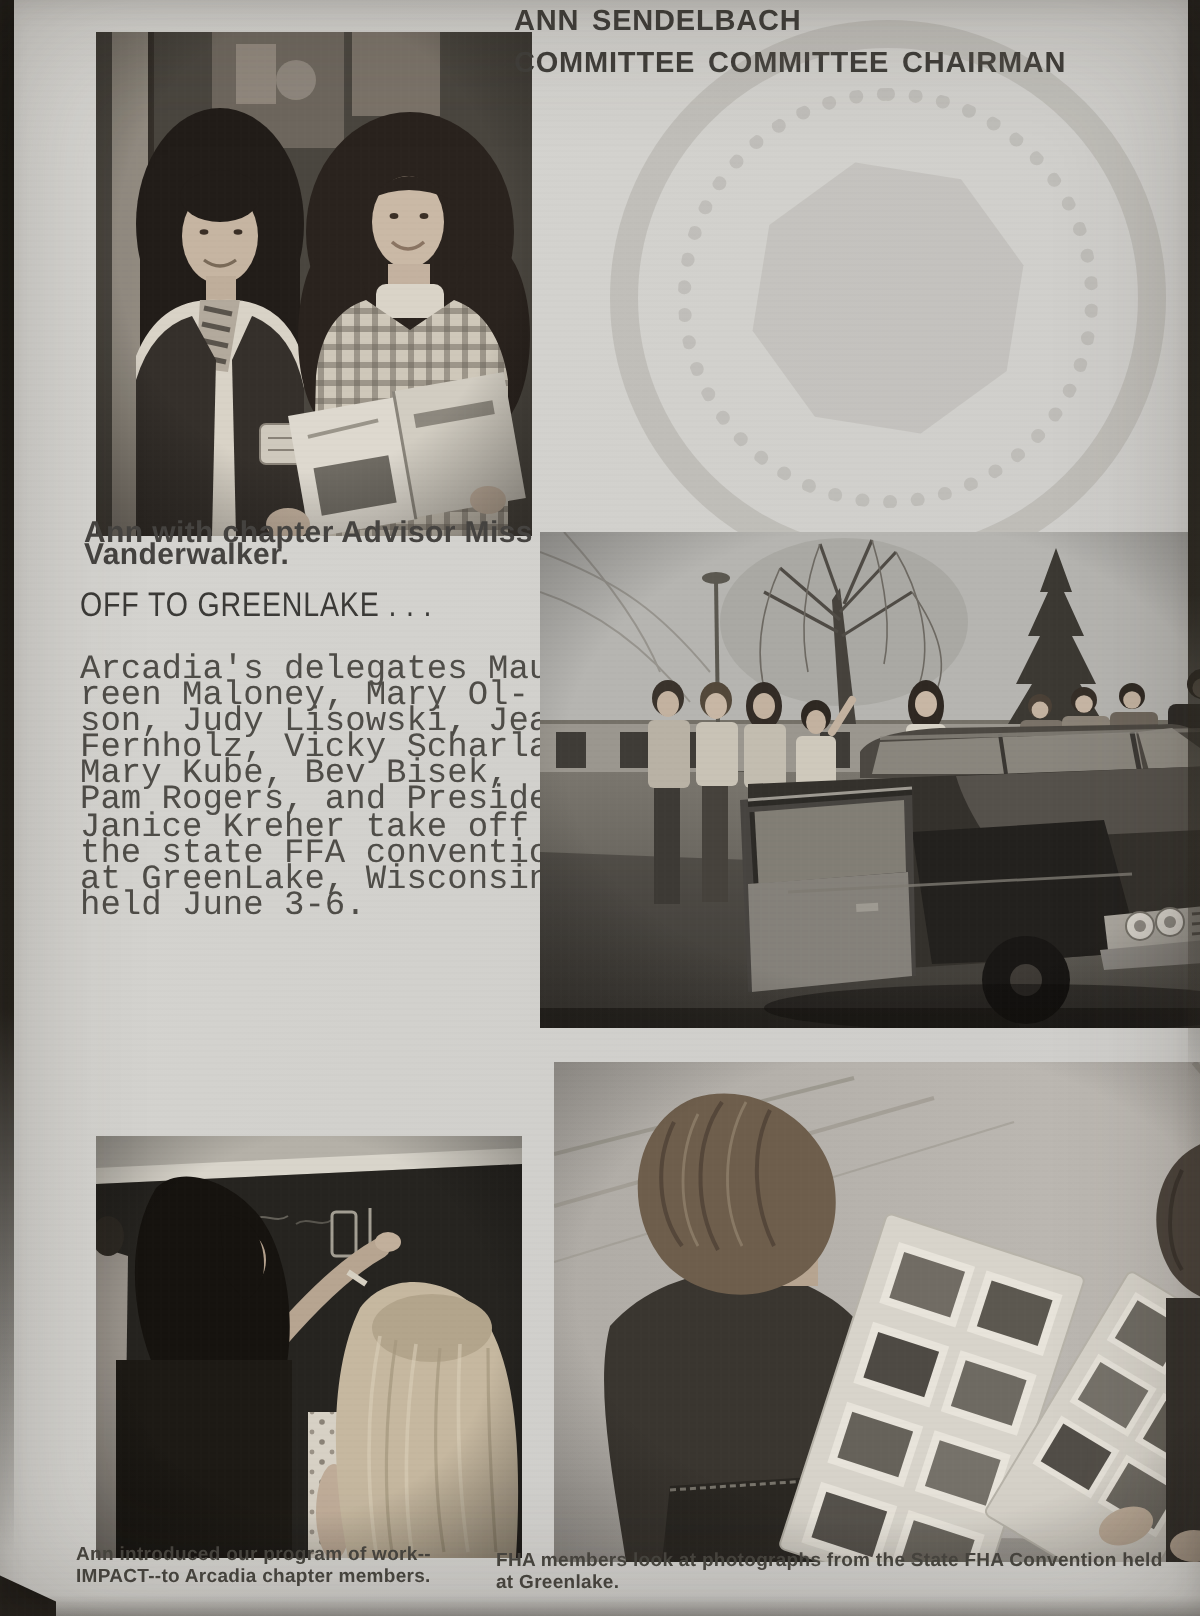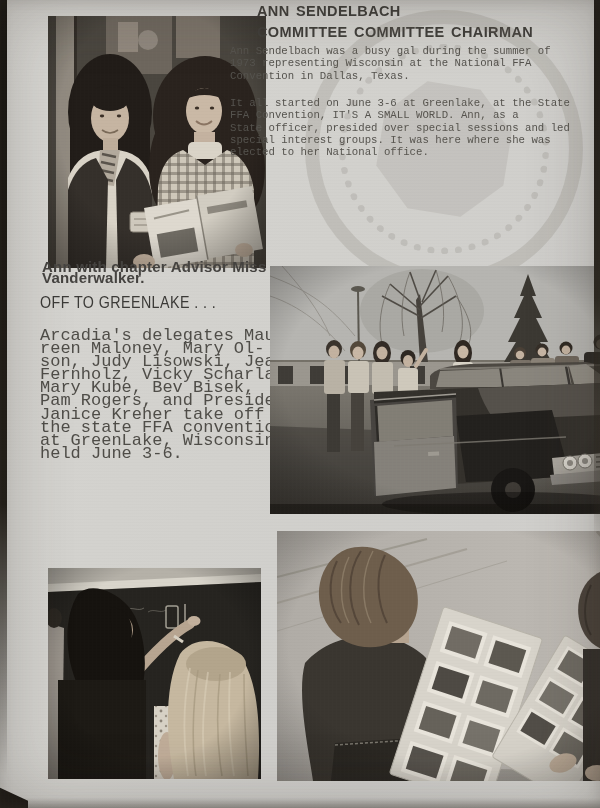--- a/index.html
+++ b/index.html
@@ -12,21 +12,21 @@
     content:"";position:absolute;inset:0;pointer-events:none;
     box-shadow:inset 0 0 70px rgba(55,50,44,.30), inset 0 0 14px rgba(55,50,44,.18);
   }
   .photo{position:absolute;overflow:hidden;box-shadow:inset 0 0 16px rgba(25,22,19,.35);}
   .photo svg{display:block;width:100%;height:100%;}
   #photo1{left:8px;top:0;width:218px;height:252px;}
   #photo2{left:230px;top:250px;width:353px;height:248px;}
   #photo3{left:8px;top:552px;width:213px;height:211px;}
   #photo4{left:237px;top:515px;width:355px;height:250px;}
 
-  .col-right{position:absolute;left:230px;top:0;width:354px;height:248px;}
+  .col-right{position:absolute;left:230px;top:0;width:354px;height:248px;text-align:center;}
   .col-right h1,.col-right h2{
     position:absolute;margin:0;left:27px;
     font-size:14.5px;font-weight:700;letter-spacing:.4px;word-spacing:2px;
     color:#403e3a;white-space:pre;
   }
   .col-right h1{top:3px;}
   .col-right h2{top:24px;}
   .col-right p{
     position:absolute;left:0;margin:0;white-space:pre;
     font-family:"Liberation Mono",monospace;
@@ -152,28 +152,20 @@
       </g>
       <ellipse cx="96" cy="246" rx="11" ry="8" fill="#c6b4a1"></ellipse>
       <ellipse cx="196" cy="234" rx="9" ry="7" fill="#c6b4a1"></ellipse>
       <rect width="218" height="252" fill="url(#vig1)"></rect>
     </svg>
   </figure>
 
   <div class="col-right">
     <h1>ANN SENDELBACH</h1>
     <h2>COMMITTEE COMMITTEE CHAIRMAN</h2>
-    <p class="p1">Ann Sendelbach was a busy gal during the summer of
-1973 representing Wisconsin at the National FFA
-Convention in Dallas, Texas.</p>
-    <p class="p2">It all started on June 3-6 at Greenlake, at the State
-FFA Convention, IT'S A SMALL WORLD. Ann, as a
-State officer, presided over special sessions and led
-special interest groups. It was here where she was
-elected to her National office.</p>
   </div>
   <div class="seal"></div>
 
   <div class="col-left">
     <p class="photo-cap">Ann with chapter Advisor Miss
 Vanderwalker.</p>
     <h3>OFF TO GREENLAKE . . .</h3>
     <p class="mono lp1">Arcadia's delegates Mau-
 reen Maloney, Mary Ol-
 son, Judy Lisowski, Jean
@@ -461,19 +453,23 @@
             <path d="M330,46 C322,66 322,92 330,108"></path>
         </g>
         <rect x="306" y="118" width="49" height="132" fill="#332f2a"></rect>
         <ellipse cx="286" cy="232" rx="14" ry="9" fill="#c3b19d" transform="rotate(-20 286 232)"></ellipse>
         <ellipse cx="320" cy="242" rx="12" ry="8" fill="#c3b19d"></ellipse>
       </g>
       <rect width="355" height="250" fill="url(#vig4)"></rect>
     </svg>
   </figure>
 
+  <p class="bcap left">Ann introduced our program of work--
+IMPACT--to Arcadia chapter members.</p>
+  <p class="bcap right">FHA members look at photographs from the State FHA Convention held
+at Greenlake.</p>
 
   <div class="edge-left"></div>
   <div class="edge-right"></div>
   <div class="corner-bl"></div>
   <div class="edge-bottom"></div>
   <div class="grain"></div>
 </div>
 
 </body></html>

